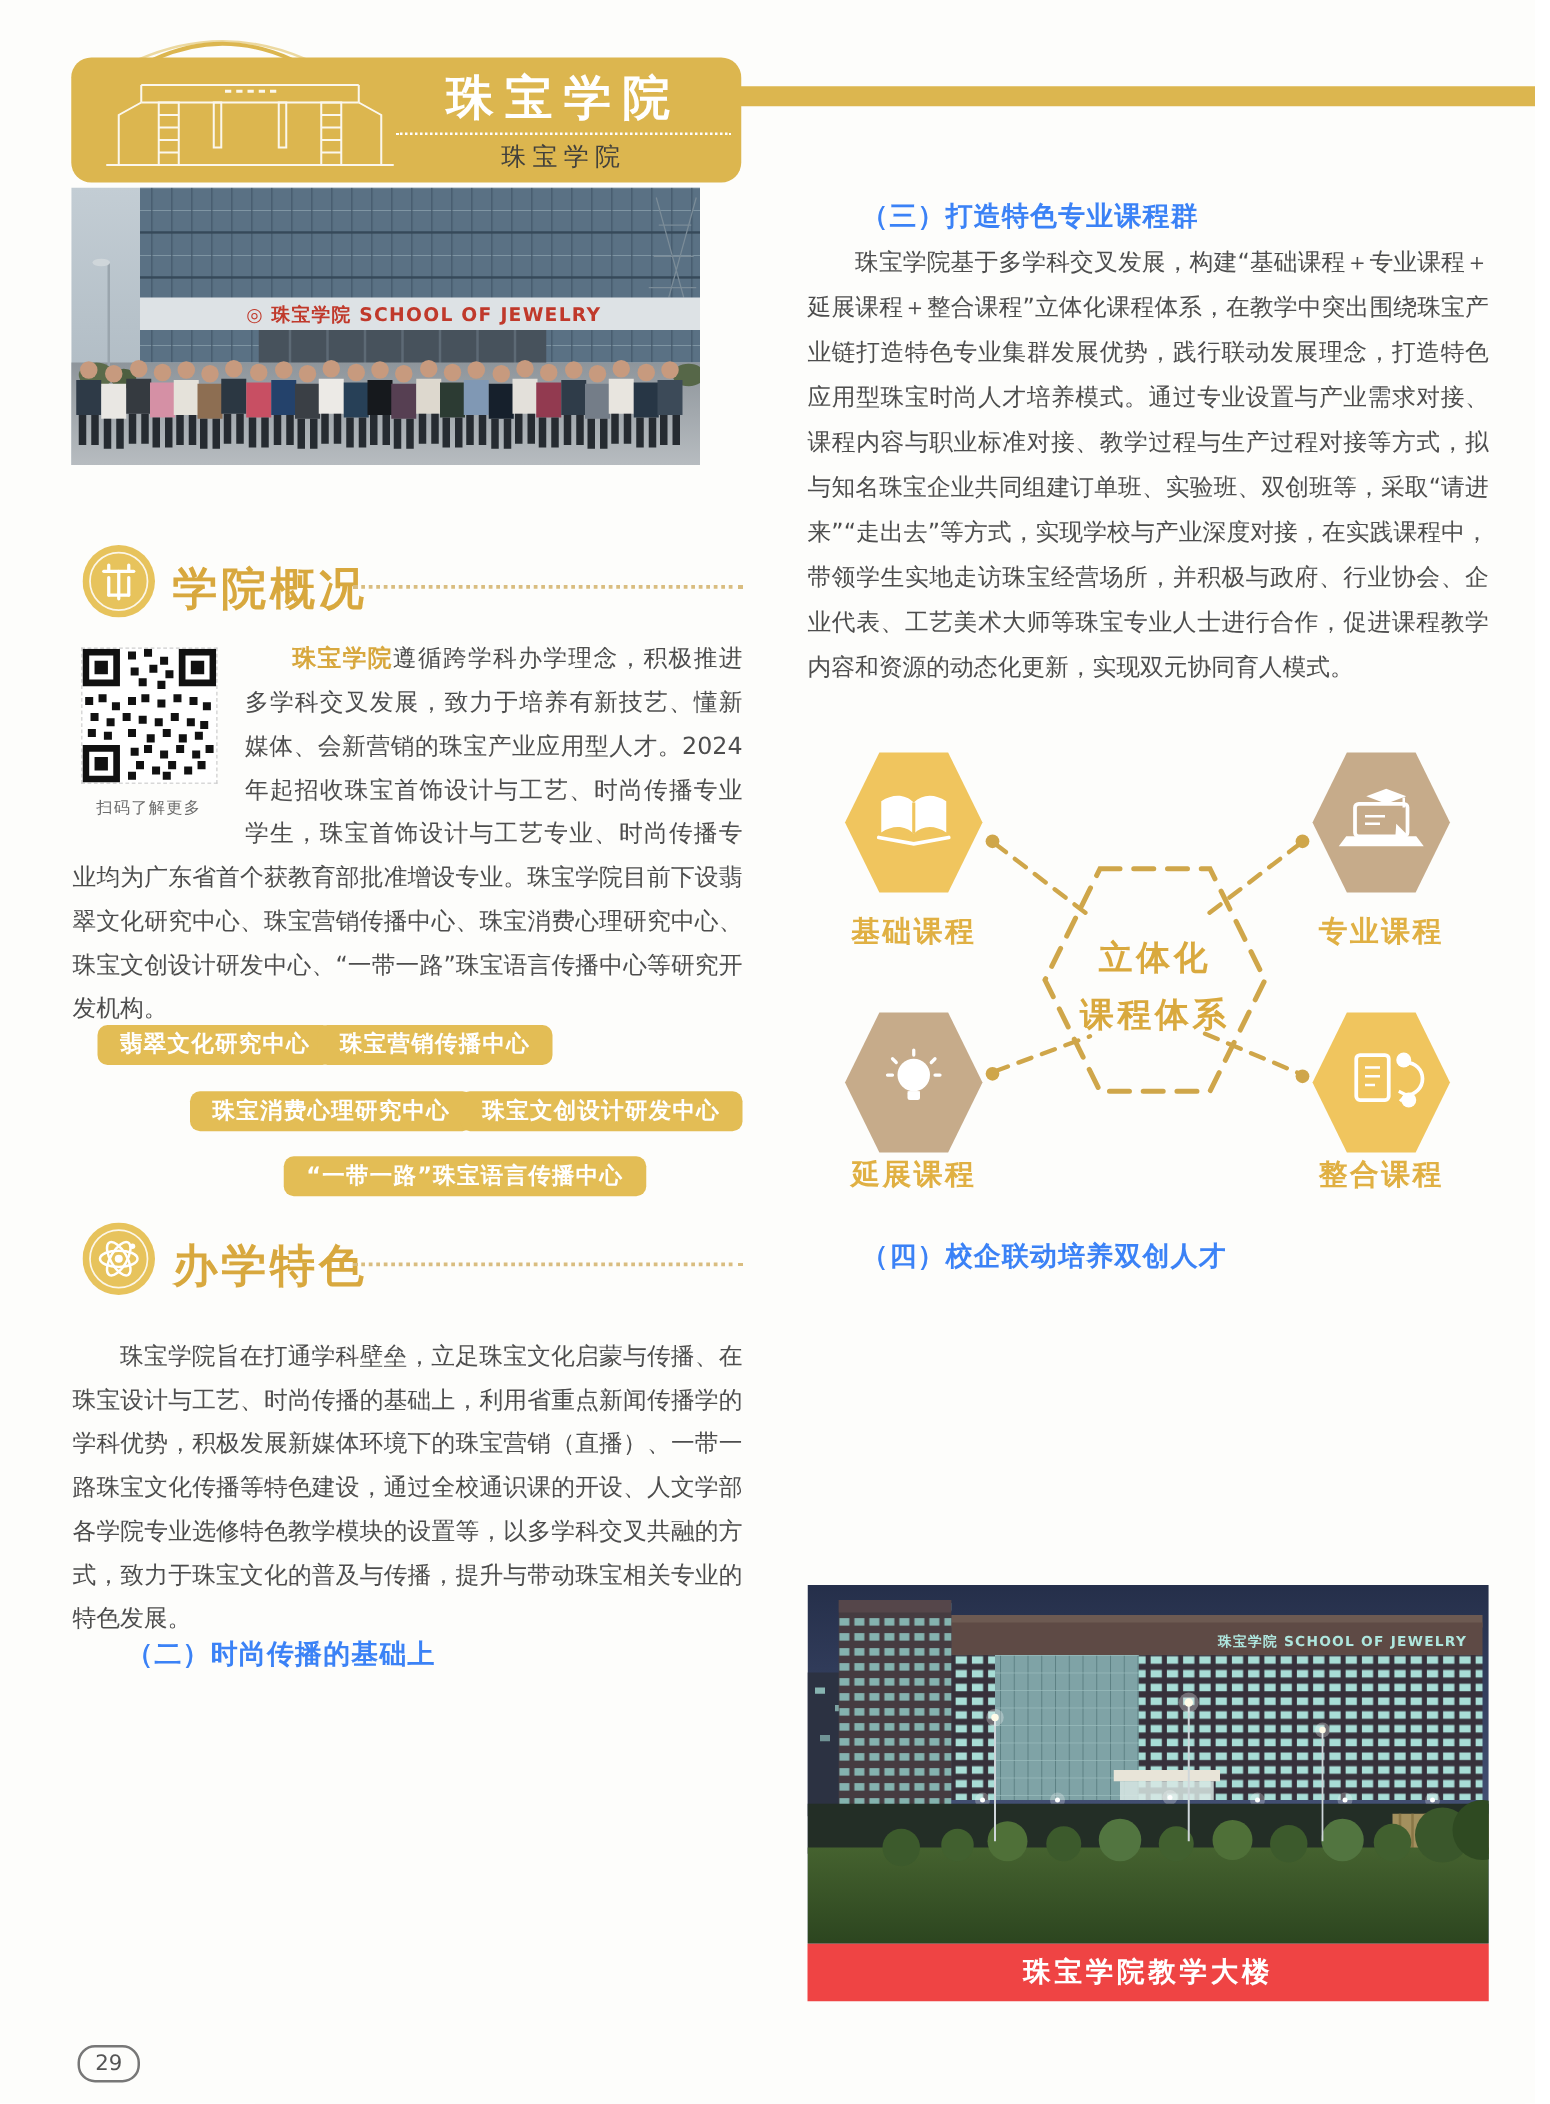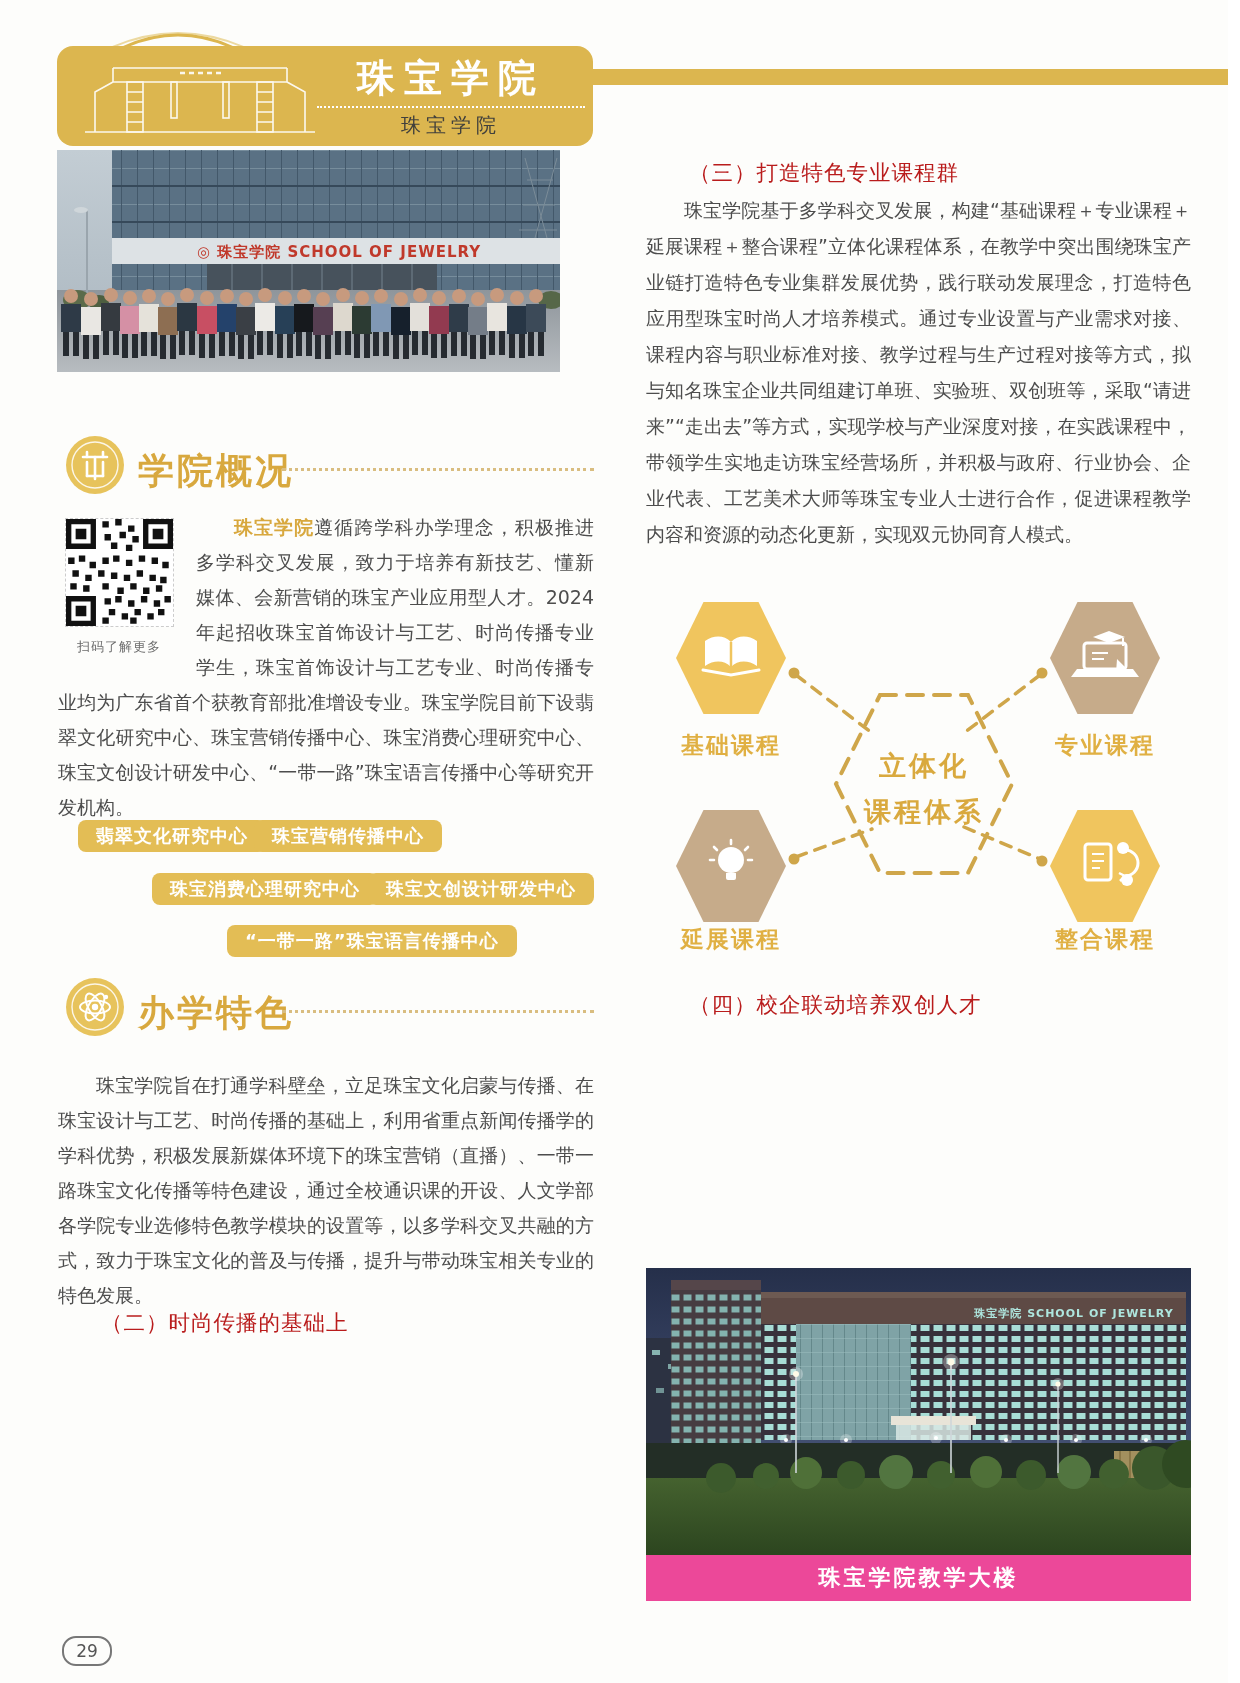--- a/index.html
+++ b/index.html
@@ -12,36 +12,36 @@
   .hdr-box{position:absolute;left:57px;top:46px;width:536px;height:100px;background:#dcb64f;border-radius:16px;}
   .gate-art{position:absolute;left:18px;top:8px;width:250px;height:84px;}
   .hdr-titles{position:absolute;left:258px;top:6px;width:272px;text-align:center;}
   .hdr-title{font-size:38px;font-weight:bold;color:#ffffff;letter-spacing:9px;line-height:52px;}
   .hdr-dot{border-top:2px dotted #ffffff;margin:2px 2px 4px 2px;}
   .hdr-subtitle{font-size:20px;color:#41403c;letter-spacing:5px;line-height:26px;}
 
   
   .photo-group{position:absolute;left:57px;top:150px;width:503px;height:222px;}
   .photo-night{position:absolute;left:646px;top:1268px;width:545px;height:287px;}
-  .photo-caption{position:absolute;left:646px;top:1555px;width:545px;height:46px;background:#ec4899;
+  .photo-caption{position:absolute;left:646px;top:1555px;width:545px;height:46px;background:#ef4444;
                  color:#ffffff;font-weight:bold;font-size:22px;letter-spacing:3px;
                  display:flex;align-items:center;justify-content:center;}
 
   
   .sec-icon{position:absolute;width:58px;height:58px;}
   .sec-title{position:absolute;font-size:36px;font-weight:bold;color:#d8a83e;letter-spacing:3px;}
   .sec-dot{position:absolute;border-top:3px dotted #d9bd80;}
 
   
   .para{position:absolute;text-align:justify;color:#4d4d4d;}
   .body-l{left:58px;width:536px;font-size:19px;line-height:35px;}
   .body-r{left:646px;width:545px;font-size:19px;line-height:36px;}
   .indent{text-indent:2em;}
   .lead{color:#d8a83e;font-weight:bold;}
-  .sub-h{position:absolute;font-size:21.5px;font-weight:normal;color:#b91c1c;text-indent:2em;letter-spacing:1px;}
+  .sub-h{position:absolute;font-size:21.5px;font-weight:bold;color:#3b82f6;text-indent:2em;letter-spacing:1px;}
   .sub-h.r{left:646px;width:545px;}
   .sub-h.l{left:58px;width:536px;}
 
   
   .qr-wrap{float:left;width:122px;margin:8px 16px 4px 0;text-align:center;}
   .qr-svg{width:107px;height:107px;border:1px dashed #cccccc;background:#fff;display:block;margin:0 auto;}
   .qr-cap{font-size:13px;color:#6d6d6d;margin-top:0;letter-spacing:1px;}
 
   
   .tags{position:absolute;left:58px;top:816px;width:536px;height:146px;}

